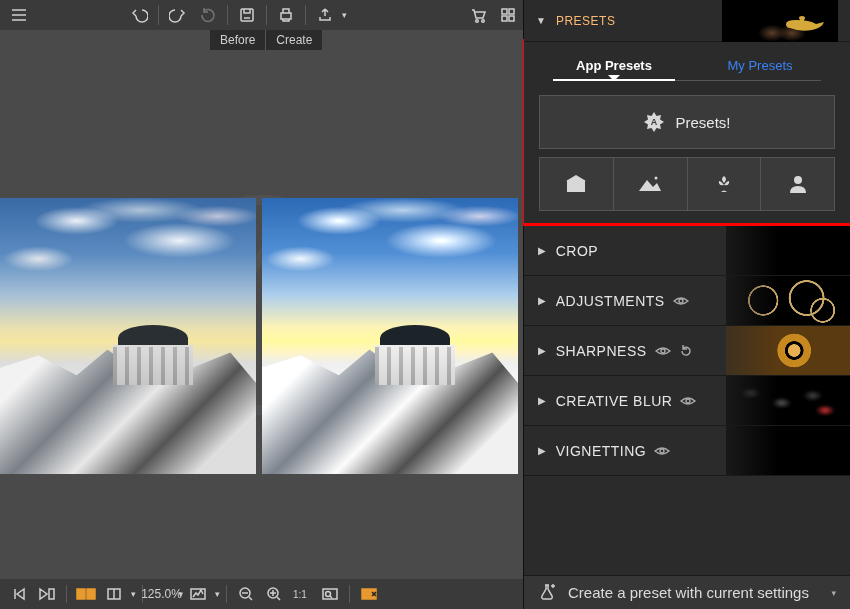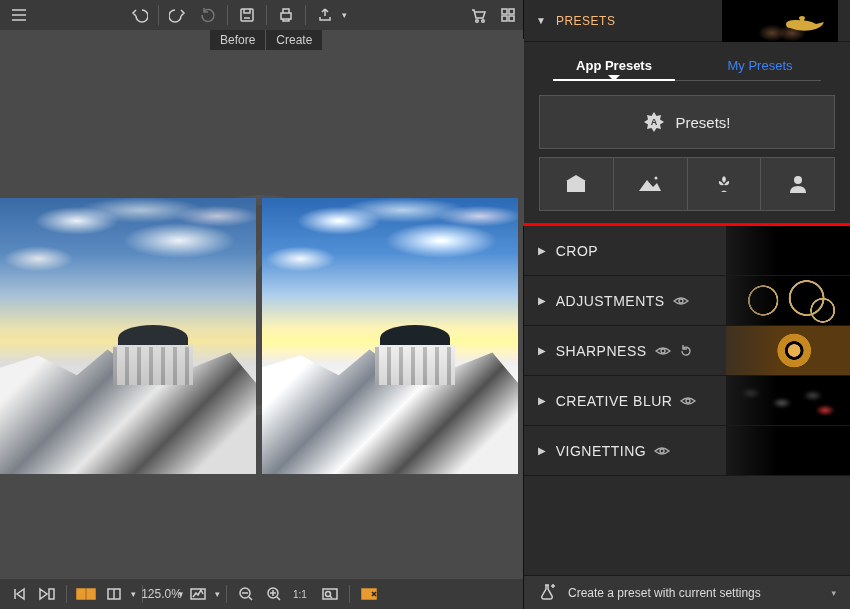--- a/index.html
+++ b/index.html
@@ -194,21 +194,21 @@
     background:#000; clip-path:polygon(20% 0,80% 0,100% 50%,80% 100%,20% 100%,0 50%);
   }
 
   
   .create-preset{
     margin-top:auto; height:34px; background:#363636;
     display:flex; align-items:center; gap:12px; padding:0 14px;
     border-top:1px solid #1a1a1a; cursor:pointer;
   }
   .create-preset .flask svg{ stroke:#cfcfcf; fill:none; stroke-width:1.5;}
-  .create-preset .txt{ font-size:12px; color:#dcdcdc;}
+  .create-preset .txt{ font-size:15px; color:#dcdcdc;}
   .create-preset .drop{ margin-left:auto; font-size:9px; color:#aaa;}
 </style>
 </head>
 <body>
 
 <div class="viewer">
   <div class="top-toolbar">
     <div class="tbtn">
       <svg width="18" height="18">
           <path d="M2 4h14M2 9h14M2 14h14"></path>

